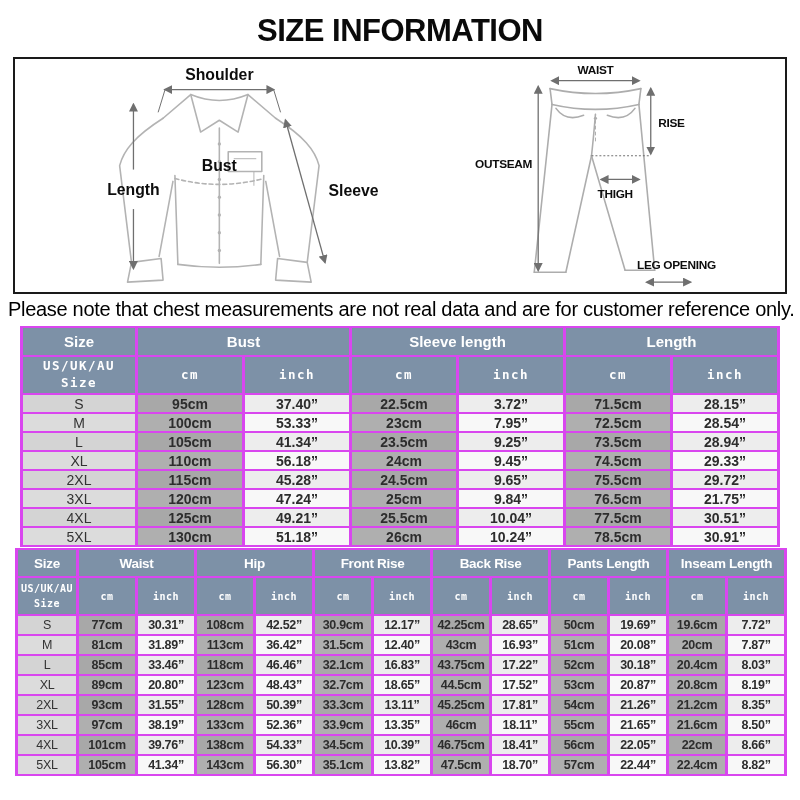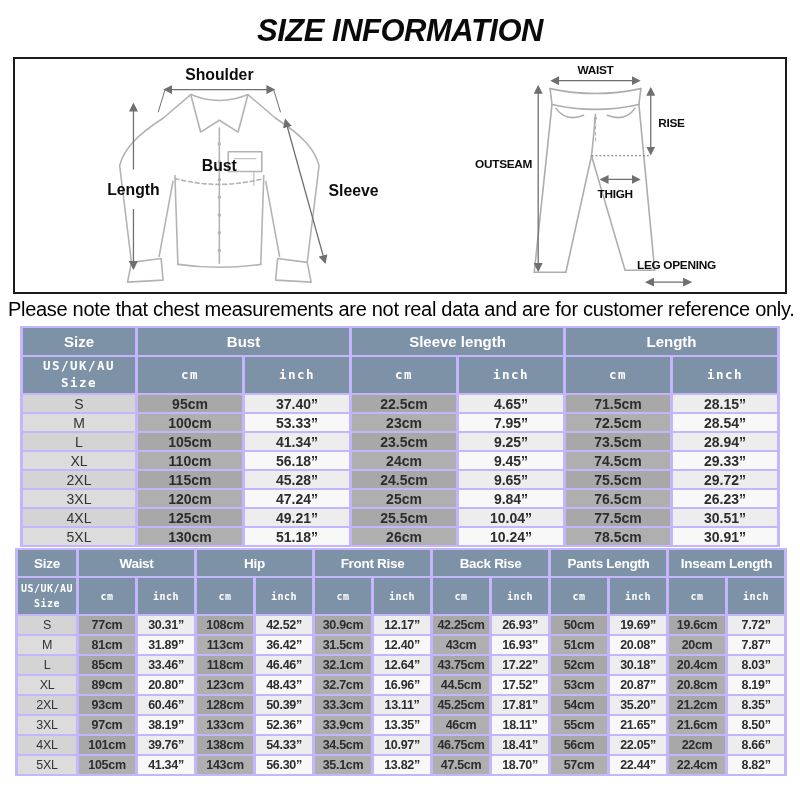--- a/index.html
+++ b/index.html
@@ -2,35 +2,35 @@
 <html style="--header-bg: #7d91a7; --cm-cell: #a8a8a8; --inch-cell: #ededed; --size-cell: #d4d4d4; --diagram-line: #b3b3b3; --arrow-line: #6f6f6f;"><head>
 <meta charset="utf-8">
 <style>
   html,body{margin:0;padding:0;}
   body{
     width:800px;height:800px;background:#fff;overflow:hidden;
     font-family:"Liberation Sans",sans-serif;color:#000;
   }
   h1{
     text-align:center;font-size:31px;font-weight:bold;color:#0a0a0a;
-    margin:13px 0 8px;letter-spacing:-0.5px;font-style:italic;
+    margin:13px 0 8px;letter-spacing:-0.5px;
   }
   .dbox{
     margin:0 13px;height:237px;border:2px solid #1a1a1a;
     display:flex;background:#fff;box-sizing:border-box;
   }
   .dbox svg{width:50%;height:100%;}
   .glabel{font-family:"Liberation Sans",sans-serif;font-weight:bold;fill:#0d0d0d;}
   .shirt-label{font-size:16px;}
   .pants-label{font-size:12px;letter-spacing:-0.3px;}
   .note{
     font-size:20px;line-height:1.15;margin:4px 0 5px 8px;white-space:nowrap;
     letter-spacing:-0.3px;color:#000;
   }
-  table{border-collapse:separate;table-layout:fixed;background:#c4b5fd;}
+  table{border-collapse:separate;table-layout:fixed;background:#d946ef;}
   .t1{width:760px;margin:0 0 0 20px;border-spacing:3px 2px;}
   .t2{width:772px;margin:1px 0 0 15px;border-spacing:3px 2px;}
   th,td{text-align:center;vertical-align:middle;padding:0;overflow:hidden;}
   th.g,th.sub{background:var(--header-bg,#7d91a7);color:#fff;}
   .t1 th.g{font-size:15px;height:27px;font-weight:bold;}
   .t2 th.g{font-size:13.5px;height:26px;font-weight:bold;letter-spacing:-0.3px;}
   th.sub{font-family:"DejaVu Sans Mono",monospace;font-weight:bold;}
   .t1 th.sub{font-size:12.5px;height:36px;letter-spacing:1.5px;line-height:1.35;}
   .t2 th.sub{font-size:10px;height:36px;letter-spacing:0.5px;line-height:1.5;}
   .t1 td{height:17px;font-size:14px;}
@@ -163,21 +163,21 @@
         <th class="sub">cm</th>
         <th class="sub">inch</th>
       </tr>
     </thead>
     <tbody>
         <tr>
           <td class="c-size">S</td>
           <td class="c-cm">95cm</td>
           <td class="c-inch">37.40”</td>
           <td class="c-cm">22.5cm</td>
-          <td class="c-inch">4.65”</td>
+          <td class="c-inch">3.72”</td>
           <td class="c-cm">71.5cm</td>
           <td class="c-inch">28.15”</td>
         </tr>
         <tr>
           <td class="c-size">M</td>
           <td class="c-cm">100cm</td>
           <td class="c-inch">53.33”</td>
           <td class="c-cm">23cm</td>
           <td class="c-inch">7.95”</td>
           <td class="c-cm">72.5cm</td>
@@ -210,21 +210,21 @@
           <td class="c-cm">75.5cm</td>
           <td class="c-inch">29.72”</td>
         </tr>
         <tr>
           <td class="c-size">3XL</td>
           <td class="c-cm">120cm</td>
           <td class="c-inch">47.24”</td>
           <td class="c-cm">25cm</td>
           <td class="c-inch">9.84”</td>
           <td class="c-cm">76.5cm</td>
-          <td class="c-inch">26.23”</td>
+          <td class="c-inch">21.75”</td>
         </tr>
         <tr>
           <td class="c-size">4XL</td>
           <td class="c-cm">125cm</td>
           <td class="c-inch">49.21”</td>
           <td class="c-cm">25.5cm</td>
           <td class="c-inch">10.04”</td>
           <td class="c-cm">77.5cm</td>
           <td class="c-inch">30.51”</td>
         </tr>
@@ -285,21 +285,21 @@
     <tbody>
         <tr>
           <td class="c-size">S</td>
           <td class="c-cm">77cm</td>
           <td class="c-inch">30.31”</td>
           <td class="c-cm">108cm</td>
           <td class="c-inch">42.52”</td>
           <td class="c-cm">30.9cm</td>
           <td class="c-inch">12.17”</td>
           <td class="c-cm">42.25cm</td>
-          <td class="c-inch">26.93”</td>
+          <td class="c-inch">28.65”</td>
           <td class="c-cm">50cm</td>
           <td class="c-inch">19.69”</td>
           <td class="c-cm">19.6cm</td>
           <td class="c-inch">7.72”</td>
         </tr>
         <tr>
           <td class="c-size">M</td>
           <td class="c-cm">81cm</td>
           <td class="c-inch">31.89”</td>
           <td class="c-cm">113cm</td>
@@ -313,55 +313,55 @@
           <td class="c-cm">20cm</td>
           <td class="c-inch">7.87”</td>
         </tr>
         <tr>
           <td class="c-size">L</td>
           <td class="c-cm">85cm</td>
           <td class="c-inch">33.46”</td>
           <td class="c-cm">118cm</td>
           <td class="c-inch">46.46”</td>
           <td class="c-cm">32.1cm</td>
-          <td class="c-inch">12.64”</td>
+          <td class="c-inch">16.83”</td>
           <td class="c-cm">43.75cm</td>
           <td class="c-inch">17.22”</td>
           <td class="c-cm">52cm</td>
           <td class="c-inch">30.18”</td>
           <td class="c-cm">20.4cm</td>
           <td class="c-inch">8.03”</td>
         </tr>
         <tr>
           <td class="c-size">XL</td>
           <td class="c-cm">89cm</td>
           <td class="c-inch">20.80”</td>
           <td class="c-cm">123cm</td>
           <td class="c-inch">48.43”</td>
           <td class="c-cm">32.7cm</td>
-          <td class="c-inch">16.96”</td>
+          <td class="c-inch">18.65”</td>
           <td class="c-cm">44.5cm</td>
           <td class="c-inch">17.52”</td>
           <td class="c-cm">53cm</td>
           <td class="c-inch">20.87”</td>
           <td class="c-cm">20.8cm</td>
           <td class="c-inch">8.19”</td>
         </tr>
         <tr>
           <td class="c-size">2XL</td>
           <td class="c-cm">93cm</td>
-          <td class="c-inch">60.46”</td>
+          <td class="c-inch">31.55”</td>
           <td class="c-cm">128cm</td>
           <td class="c-inch">50.39”</td>
           <td class="c-cm">33.3cm</td>
           <td class="c-inch">13.11”</td>
           <td class="c-cm">45.25cm</td>
           <td class="c-inch">17.81”</td>
           <td class="c-cm">54cm</td>
-          <td class="c-inch">35.20”</td>
+          <td class="c-inch">21.26”</td>
           <td class="c-cm">21.2cm</td>
           <td class="c-inch">8.35”</td>
         </tr>
         <tr>
           <td class="c-size">3XL</td>
           <td class="c-cm">97cm</td>
           <td class="c-inch">38.19”</td>
           <td class="c-cm">133cm</td>
           <td class="c-inch">52.36”</td>
           <td class="c-cm">33.9cm</td>
@@ -373,21 +373,21 @@
           <td class="c-cm">21.6cm</td>
           <td class="c-inch">8.50”</td>
         </tr>
         <tr>
           <td class="c-size">4XL</td>
           <td class="c-cm">101cm</td>
           <td class="c-inch">39.76”</td>
           <td class="c-cm">138cm</td>
           <td class="c-inch">54.33”</td>
           <td class="c-cm">34.5cm</td>
-          <td class="c-inch">10.97”</td>
+          <td class="c-inch">10.39”</td>
           <td class="c-cm">46.75cm</td>
           <td class="c-inch">18.41”</td>
           <td class="c-cm">56cm</td>
           <td class="c-inch">22.05”</td>
           <td class="c-cm">22cm</td>
           <td class="c-inch">8.66”</td>
         </tr>
         <tr>
           <td class="c-size">5XL</td>
           <td class="c-cm">105cm</td>

